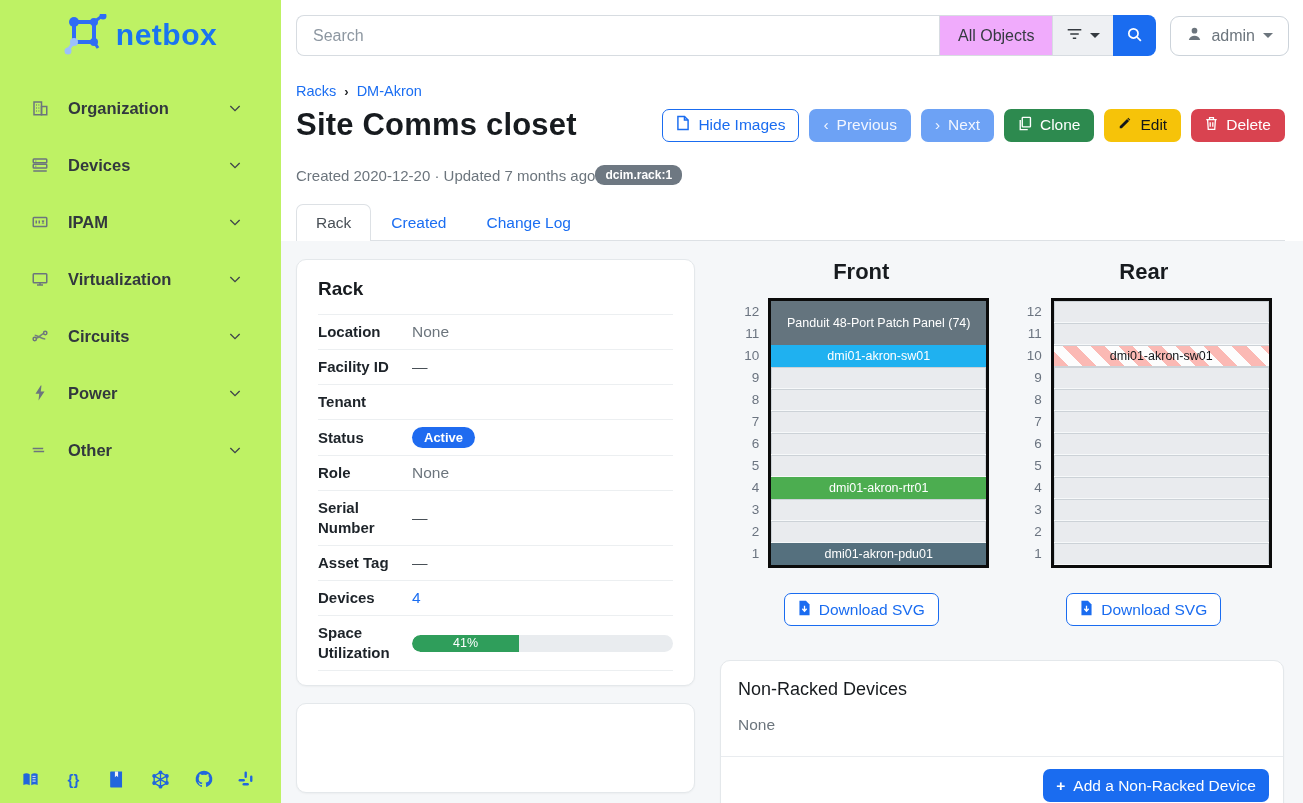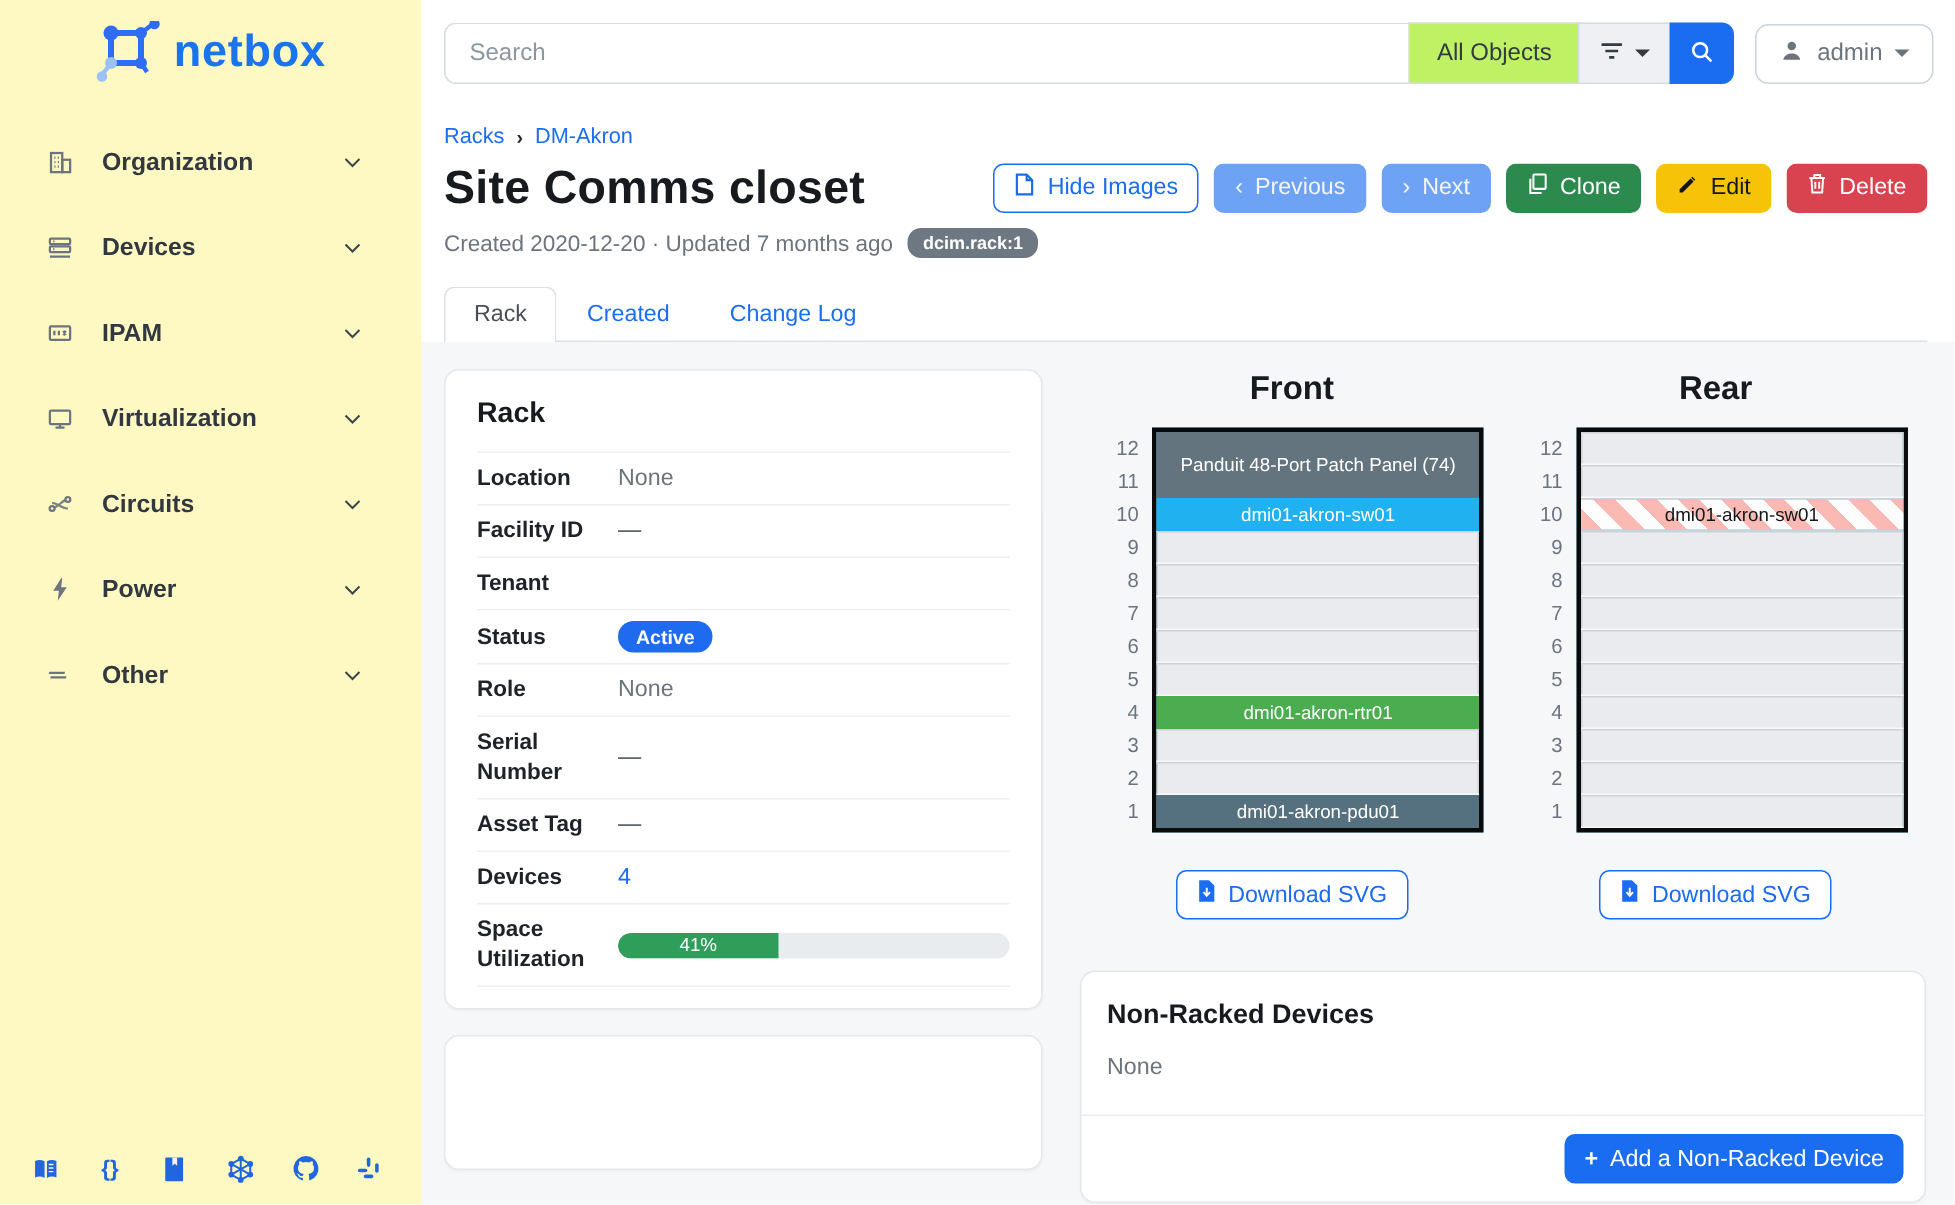--- a/index.html
+++ b/index.html
@@ -1,57 +1,57 @@
 <!DOCTYPE html>
 <html><head>
 <meta charset="utf-8">
 <style>
   * { margin:0; padding:0; box-sizing:border-box; }
   html,body { width:1303px; height:803px; overflow:hidden; font-family:"Liberation Sans", sans-serif; background:#fff; }
   body { display:flex; }
 
   
-  .sidebar { width:281px; min-width:281px; height:803px; background:#fef9c3; position:relative; }
+  .sidebar { width:281px; min-width:281px; height:803px; background:#bef264; position:relative; }
   .logo { display:flex; align-items:center; justify-content:center; gap:8px; padding:14px 0 10px 0; }
   .logo-word { font-size:30px; font-weight:800; color:#1a74f0; letter-spacing:0.5px; }
   .nav { margin-top:22px; }
   .nav-item { display:flex; align-items:center; height:40px; margin-bottom:17px; padding:0 38px 0 30px; cursor:pointer; }
   .nav-item .nicon { width:20px; height:20px; margin-right:18px; color:#6c757d; display:flex; align-items:center; justify-content:center; }
   .nav-item .nlabel { font-size:16.5px; font-weight:700; color:#32383e; }
   .nav-item .chev { margin-left:auto; color:#3e444b; display:flex; }
   .side-footer { position:absolute; left:0; right:0; bottom:14px; display:flex; justify-content:space-between; padding:0 24px 0 20px; }
   .side-footer a { color:#2166dd; display:flex; width:20px; height:20px; align-items:center; justify-content:center; font-weight:700; font-size:15px; text-decoration:none; }
 
   
   .main { flex:1; display:flex; flex-direction:column; height:803px; background:#fff; }
 
   .topbar { height:71px; display:flex; align-items:center; padding:0 14px 0 15px; background:#fff; }
   .search-group { display:flex; flex:1; height:41px; }
   .search-input { flex:1; border:1px solid #d7dce1; border-right:none; border-radius:8px 0 0 8px; padding:0 16px; font-size:16px; color:#343a40; outline:none; background:#fff; }
   .search-input::placeholder { color:#8d97a1; }
-  .btn-objtype { border:1px solid #d7dce1; border-right:none; background:#bef264; color:#343a40; font-size:16px; padding:0 18px; cursor:pointer; }
+  .btn-objtype { border:1px solid #d7dce1; border-right:none; background:#f0abfc; color:#343a40; font-size:16px; padding:0 18px; cursor:pointer; }
   .btn-filter { border:1px solid #d7dce1; border-right:none; background:#eef0f3; color:#343a40; padding:0 13px; display:flex; align-items:center; gap:7px; cursor:pointer; }
   .btn-search { border:none; background:#1a6cf0; color:#fff; width:43px; border-radius:0 8px 8px 0; display:flex; align-items:center; justify-content:center; cursor:pointer; }
   .user-menu { margin-left:14px; height:40px; border:1px solid #ccd3da; border-radius:9px; background:#fff; display:flex; align-items:center; gap:8px; padding:0 15px; color:#6c757d; font-size:16px; cursor:pointer; }
   .caret { width:0; height:0; border-left:5px solid transparent; border-right:5px solid transparent; border-top:5px solid #6c757d; display:inline-block; }
 
   .page-head { padding:12px 18px 0 15px; background:#fff; }
   .breadcrumb { font-size:14.5px; color:#1b6ef2; display:flex; align-items:center; gap:8px; }
   .breadcrumb a { color:#1b6ef2; text-decoration:none; cursor:pointer; }
   .crumb-sep { color:#23272b; font-weight:700; font-size:13px; }
   .title-row { display:flex; align-items:center; margin-top:8px; }
   .page-title { font-size:31px; font-weight:700; color:#171b1f; letter-spacing:0.2px; }
   .head-buttons { margin-left:auto; display:flex; gap:10px; }
   .btn { height:33px; border-radius:7px; font-size:15.5px; display:inline-flex; align-items:center; gap:8px; padding:0 13px; border:1px solid transparent; cursor:pointer; background:#fff; }
   .btn-outline { border-color:#1a6cf0; color:#1a6cf0; background:#fff; }
   .btn-softblue { background:#6da2f5; color:#f2f6ff; }
   .btn-green { background:#2d8a4f; color:#fff; }
   .btn-yellow { background:#f6c309; color:#14171a; }
   .btn-red { background:#d94350; color:#fff; }
-  .subtitle-row { margin-top:9px; display:flex; align-items:center; gap:10px; font-size:15px; color:#6c757d; }
+  .subtitle-row { margin-top:22px; display:flex; align-items:center; gap:0; font-size:15px; color:#6c757d; }
   .obj-badge { background:#6e7882; color:#fff; font-size:12px; font-weight:700; padding:3px 10px; border-radius:9px; }
 
   .tabs { display:flex; margin-top:18px; padding:0; border-bottom:1px solid #dde1e5; }
   .tab { font-size:15.5px; padding:9px 19px; border:1px solid transparent; border-bottom:none; border-radius:7px 7px 0 0; color:#1b6ef2; cursor:pointer; position:relative; top:1px; background:transparent; }
   .tab.active { background:#fff; border-color:#dde1e5; color:#495057; cursor:default; }
 
   .content { flex:1; background:#f5f7f9; padding:18px 18px 0 15px; display:flex; gap:25px; overflow:hidden; }
 
   .card { background:#fff; border:1px solid #e4e8eb; border-radius:10px; box-shadow:0 1px 2px rgba(25,30,36,0.04); }
   .left-col { width:399px; min-width:399px; }
@@ -81,21 +81,21 @@
   .rack-box { width:221px; border:3px solid #0b0b0b; background:#7dd3fc; }
   .ru { height:22px; }
   .ru.empty { background:#e9ebee; border-top:1px solid #ccd2d7; border-bottom:1px solid #f6f8f9; box-shadow:inset 1px 0 0 #ccd2d7, inset -1px 0 0 #ccd2d7; }
   .ru.device { display:flex; align-items:center; justify-content:center; color:#fff; font-size:12.5px; white-space:nowrap; overflow:hidden; cursor:pointer; }
   .ru.h2 { height:44px; }
   .ru.striped { background:repeating-linear-gradient(45deg,#fbb9b4 0,#fbb9b4 10px,#fdfdfd 10px,#fdfdfd 20px); color:#14171a; border-top:1px solid #ccd2d7; border-bottom:1px solid #ccd2d7; }
   .dl-btn { margin-top:25px; }
 
   .nonracked-card { margin-top:34px; margin-right:1px; }
   .nonracked-body { padding:18px 17px 14px 17px; }
-  .nonracked-title { font-size:18px; font-weight:700; color:#171b1f; margin-bottom:16px; }
+  .nonracked-title { font-size:18px; font-weight:400; color:#171b1f; margin-bottom:16px; }
   .nonracked-empty { font-size:15.5px; color:#6c757d; padding-bottom:8px; }
   .nonracked-footer { border-top:1px solid #e9ecef; padding:12px 14px; display:flex; justify-content:flex-end; }
   .btn-blue { background:#1a6cf0; color:#fff; border:none; }
 
   .icon-svg { display:block; }
 </style>
 </head>
 <body>
 
 <aside class="sidebar">

